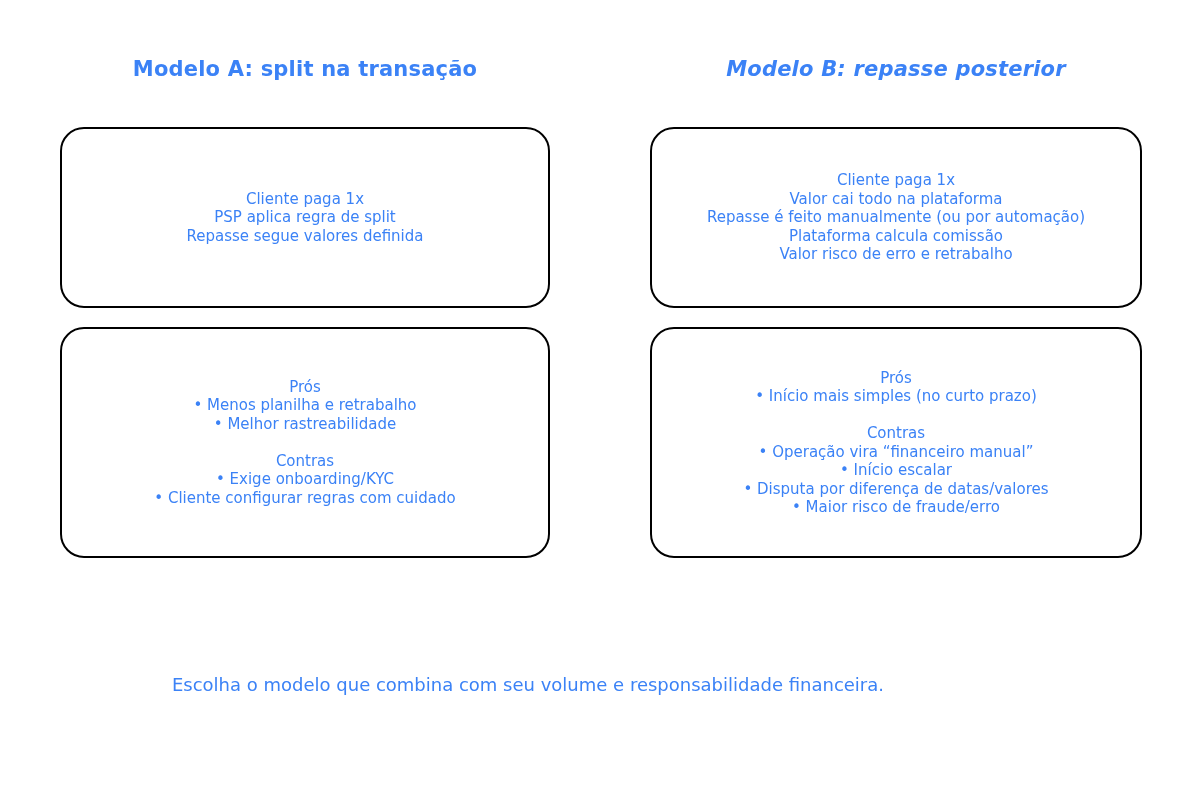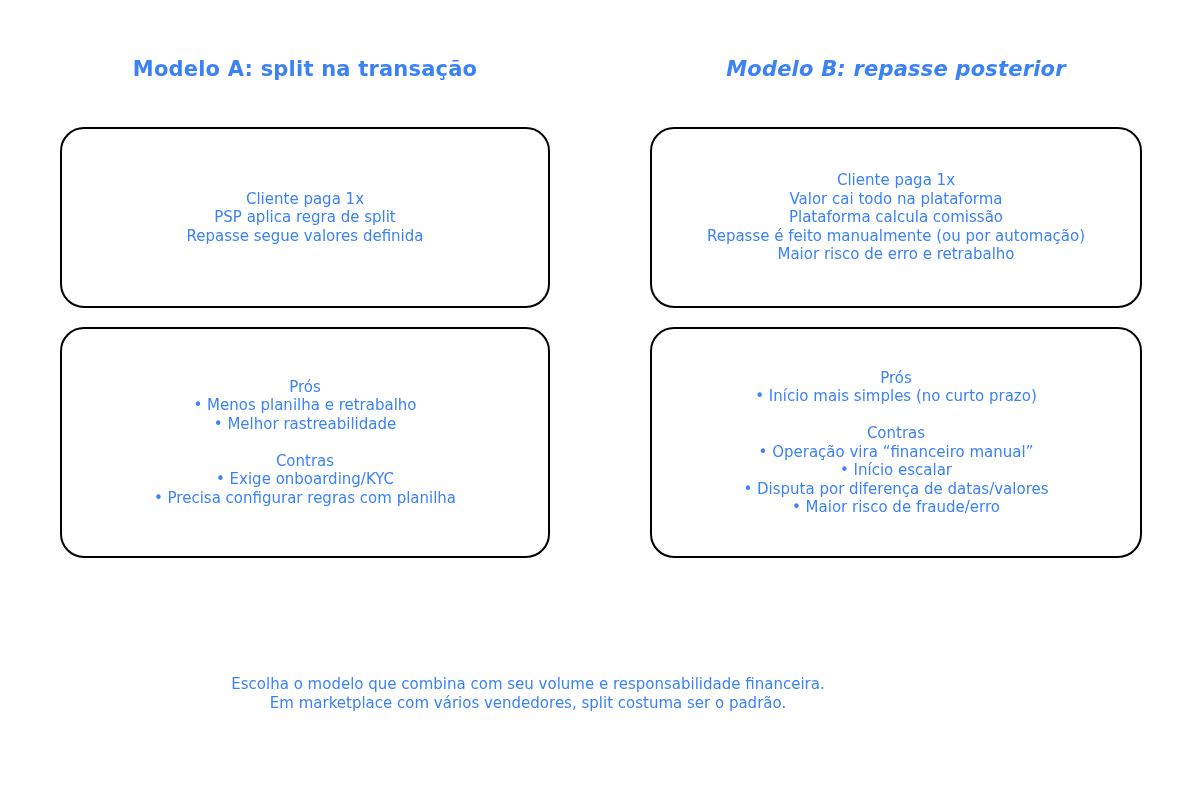--- a/index.html
+++ b/index.html
@@ -51,21 +51,21 @@
   }
   .bline { min-height: 18.5px; }
   .gap   { height: 18.5px; }
 
   #footer {
     position: absolute;
     top: 675px;
     left: 0;
     width: 1056px;
     text-align: center;
-    font-size: 15px;
+    font-size: 18px;
     line-height: 19px;
   }
 </style>
 </head>
 <body>
 
 <div id="canvas">
 
   <div id="title-a" class="col-title">Modelo A: split na transação</div>
   <div id="title-b" class="col-title">Modelo B: repasse posterior</div>
@@ -75,49 +75,48 @@
       <div class="bline">Cliente paga 1x</div>
       <div class="bline">PSP aplica regra de split</div>
       <div class="bline">Repasse segue valores definida</div>
     </div>
   </div>
 
   <div id="box-b1" class="box">
     <div class="box-content">
       <div class="bline">Cliente paga 1x</div>
       <div class="bline">Valor cai todo na plataforma</div>
+      <div class="bline">Repasse é feito manualmente (ou por automação)</div>
       <div class="bline">Plataforma calcula comissão</div>
-      <div class="bline">Repasse é feito manualmente (ou por automação)</div>
-      <div class="bline">Maior risco de erro e retrabalho</div>
+      <div class="bline">Valor risco de erro e retrabalho</div>
     </div>
   </div>
 
   <div id="box-a2" class="box">
     <div class="box-content">
       <div class="bline">Prós</div>
       <div class="bline">• Menos planilha e retrabalho</div>
       <div class="bline">• Melhor rastreabilidade</div>
       <div class="gap"></div>
       <div class="bline">Contras</div>
       <div class="bline">• Exige onboarding/KYC</div>
-      <div class="bline">• Precisa configurar regras com planilha</div>
+      <div class="bline">• Cliente configurar regras com cuidado</div>
     </div>
   </div>
 
   <div id="box-b2" class="box">
     <div class="box-content">
       <div class="bline">Prós</div>
       <div class="bline">• Início mais simples (no curto prazo)</div>
       <div class="gap"></div>
       <div class="bline">Contras</div>
       <div class="bline">• Operação vira “financeiro manual”</div>
       <div class="bline">• Início escalar</div>
       <div class="bline">• Disputa por diferença de datas/valores</div>
       <div class="bline">• Maior risco de fraude/erro</div>
     </div>
   </div>
 
   <div id="footer">
     <div>Escolha o modelo que combina com seu volume e responsabilidade financeira.</div>
-    <div>Em marketplace com vários vendedores, split costuma ser o padrão.</div>
   </div>
 
 </div>
 
 </body></html>

